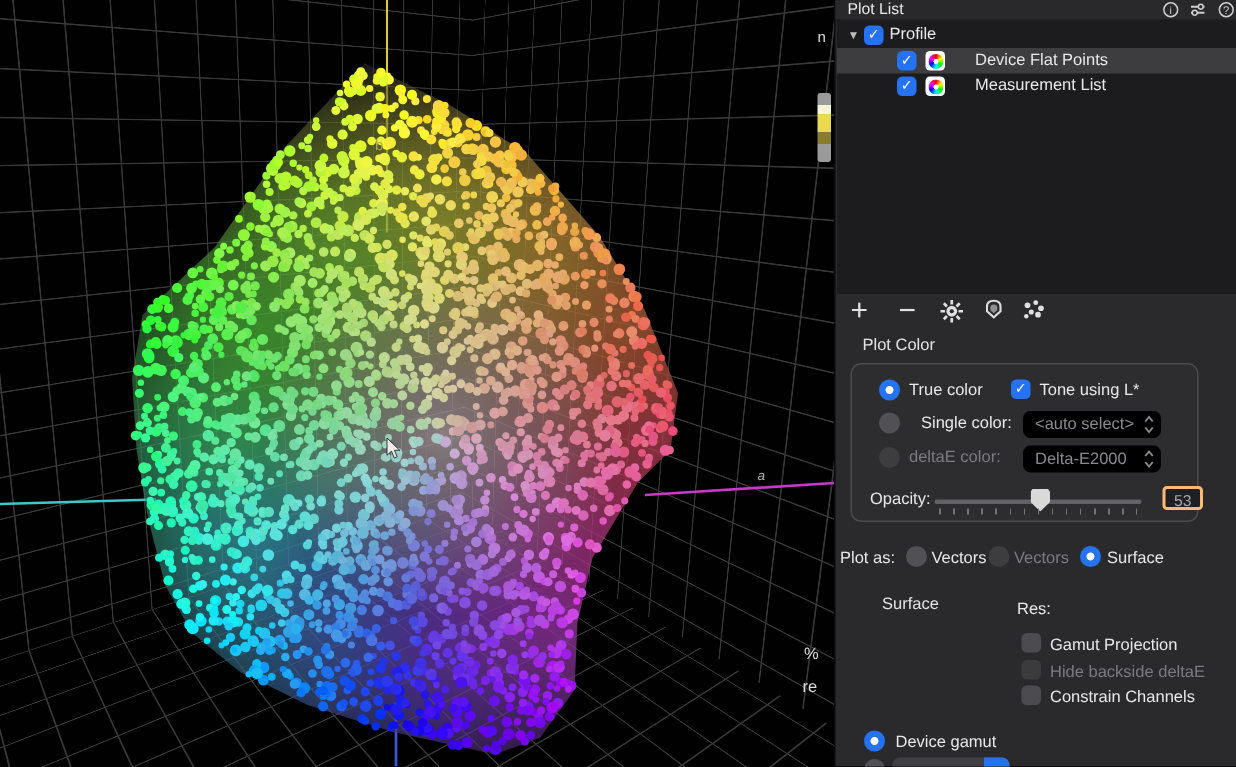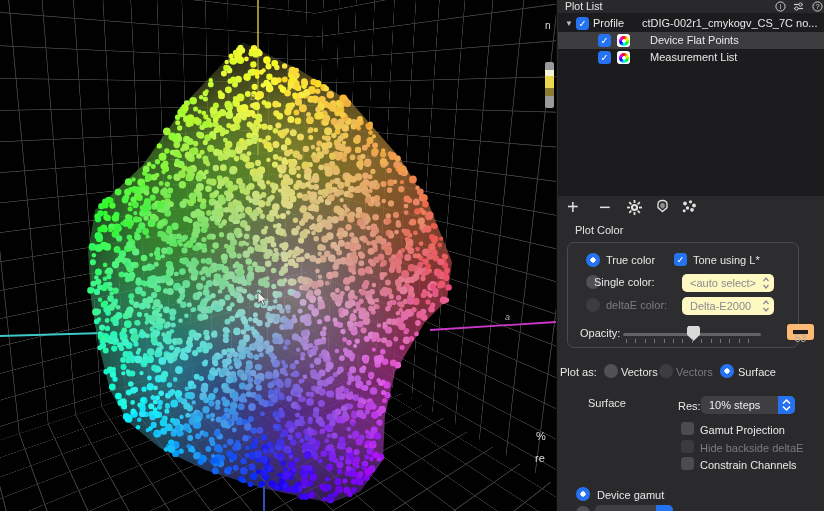--- a/index.html
+++ b/index.html
@@ -47,31 +47,31 @@
   .tbi.txt{font-size:20px;line-height:20px;font-weight:400;}
   
   .seclbl{position:absolute;font-size:11px;color:#e3e3e3;white-space:nowrap;}
   .gbox{position:absolute;border:1px solid #4b4b4e;border-radius:7px;background:rgba(255,255,255,0.015);box-sizing:border-box;}
   .radio{position:absolute;width:14px;height:14px;border-radius:50%;background:#515155;}
   .radio.on{background:radial-gradient(circle,#fff 0 2.4px,#2573f2 2.9px);}
   .radio.dis{background:#3d3d40;}
   .flbl{position:absolute;font-size:11px;color:#e8e8e8;white-space:nowrap;}
   .flbl.dim{color:#7b7b80;}
   .dd{position:absolute;height:18px;background:#404044;border-radius:5px;font-size:11px;line-height:18px;color:#eee;box-sizing:border-box;padding-left:8px;}
-  .dd.dis{color:#8a8a8f;background:#fef9c3;}
+  .dd.dis{color:#8a8a8f;background:#000000;}
   .dd .chev{position:absolute;right:4px;top:2px;}
   .dd .cap{position:absolute;right:0;top:0;width:17px;height:18px;background:#2472f0;border-radius:0 5px 5px 0;}
   .dd .cap svg{position:absolute;left:3px;top:2px;}
   
   .sl-track{position:absolute;height:3px;background:#636367;border-radius:2px;}
   .sl-thumb{position:absolute;width:13px;height:15px;background:#d9d9d9;
      clip-path:polygon(10% 0,90% 0,100% 12%,100% 58%,50% 100%,0 58%,0 12%);}
   .sl-ticks{position:absolute;height:4px;background:repeating-linear-gradient(90deg,#737377 0 1px,transparent 1px 9.4px);}
-  .valbox{position:absolute;width:27px;height:16px;background:#202022;border:6px solid #fdba74;border-radius:3px;
-     font-size:10.5px;line-height:16px;text-align:center;color:#a9a9ad;box-sizing:border-box;margin-left:12px;}
+  .valbox{position:absolute;width:27px;height:16px;background:#202022;border:2px solid #fdba74;border-radius:3px;
+     font-size:10.5px;line-height:16px;text-align:center;color:#a9a9ad;box-sizing:border-box;}
 </style>
 </head>
 <body>
 
 <div id="app">
 
   <div id="viewport">
     <div class="scene">
       <div class="cube">
         <div class="face f-back"></div>
@@ -2801,21 +2801,20 @@
       </svg>
     </div>
 
     <div id="plotlist">
       <div class="lrow" style="top:2px">
         <span class="tri">▼</span>
         <span class="cb on" style="left:18px">
             <span class="mk">✓</span>
           </span>
         <span class="ltxt" style="left:35px">Profile</span>
-        <span class="ltxt" style="left:84px">ctDIG-002r1_cmykogv_CS_7C no...</span>
       </div>
       <div class="lrow sel" style="top:19px">
         <span class="cb on" style="left:40px">
             <span class="mk">✓</span>
           </span>
         <span class="wheel" style="left:59px">
             <span class="c"></span>
           </span>
         <span class="ltxt" style="left:92px">Device Flat Points</span>
       </div>
@@ -2864,21 +2863,21 @@
     <span class="seclbl" style="left:18px;top:224px">Plot Color</span>
     <div class="gbox" style="left:10px;top:242px;width:232px;height:106px">
       <span class="radio on" style="left:18px;top:10px"></span>
       <span class="flbl" style="left:38px;top:11px">True color</span>
       <span class="cb on" style="left:106px;top:10px">
           <span class="mk">✓</span>
         </span>
       <span class="flbl" style="left:125px;top:11px">Tone using L*</span>
 
       <span class="radio" style="left:18px;top:32px"></span>
-      <span class="flbl" style="left:26px;top:33px">Single color:</span>
+      <span class="flbl" style="left:46px;top:33px">Single color:</span>
       <div class="dd dis" style="left:114px;top:31px;width:92px">
         <span>&lt;auto select&gt;</span>
         <svg class="chev" width="8" height="14">
           <polyline points="1.5,5 4,2 6.5,5" fill="none" stroke="#8a8a8f" stroke-width="1.3"></polyline>
           <polyline points="1.5,9 4,12 6.5,9" fill="none" stroke="#8a8a8f" stroke-width="1.3"></polyline>
         </svg>
       </div>
 
       <span class="radio dis" style="left:18px;top:55px"></span>
       <span class="flbl dim" style="left:38px;top:56px">deltaE color:</span>
@@ -2900,29 +2899,20 @@
     <span class="flbl" style="left:3px;top:366px">Plot as:</span>
     <span class="radio" style="left:47px;top:364px"></span>
     <span class="flbl" style="left:64px;top:366px">Vectors</span>
     <span class="radio dis" style="left:102px;top:364px"></span>
     <span class="flbl dim" style="left:119px;top:366px">Vectors</span>
     <span class="radio on" style="left:163px;top:364px"></span>
     <span class="flbl" style="left:181px;top:366px">Surface</span>
 
     <span class="seclbl" style="left:31px;top:397px">Surface</span>
     <span class="flbl" style="left:121px;top:400px">Res:</span>
-    <div class="dd" style="left:144px;top:396px;width:94px">
-      <span>10% steps</span>
-      <span class="cap">
-        <svg width="11" height="14">
-          <polyline points="2,5.5 5.5,2 9,5.5" fill="none" stroke="#fff" stroke-width="1.5"></polyline>
-          <polyline points="2,8.5 5.5,12 9,8.5" fill="none" stroke="#fff" stroke-width="1.5"></polyline>
-        </svg>
-      </span>
-    </div>
 
 
     <span class="cb" style="left:124px;top:422px"></span>
     <span class="flbl" style="left:143px;top:424px">Gamut Projection</span>
     <span class="cb dis" style="left:124px;top:440px"></span>
     <span class="flbl dim" style="left:143px;top:442px">Hide backside deltaE</span>
     <span class="cb" style="left:124px;top:457px"></span>
     <span class="flbl" style="left:143px;top:459px">Constrain Channels</span>
 
     <span class="radio on" style="left:19px;top:487px"></span>

